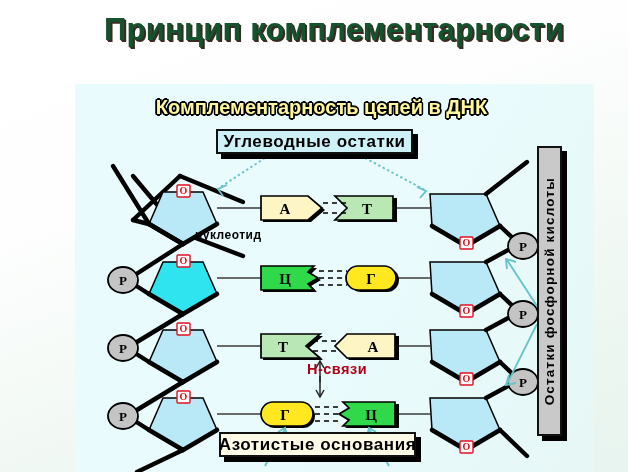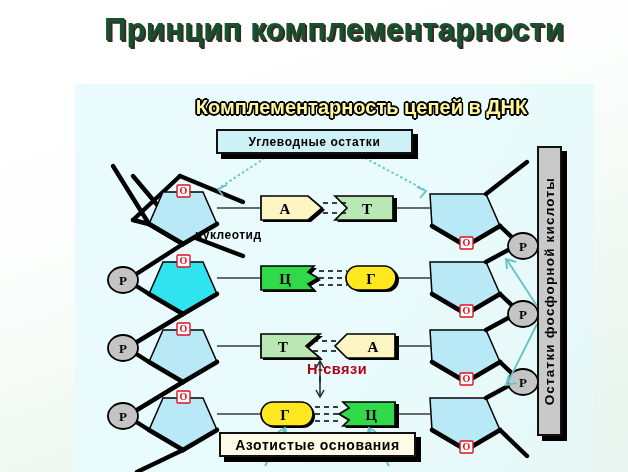--- a/index.html
+++ b/index.html
@@ -26,38 +26,37 @@
     background:linear-gradient(120deg,#eafbfd 0%,#eafbfd 55%,#e6f7f6 100%);
     overflow:hidden;
   }
   .fig-title{
     position:absolute;left:0;top:12px;width:493px;text-align:center;
     font-size:20px;font-weight:bold;white-space:nowrap;
     color:#fff79a;
     text-shadow:
       -1.4px -1.4px 0 #000,1.4px -1.4px 0 #000,-1.4px 1.4px 0 #000,1.4px 1.4px 0 #000,
       0 -1.6px 0 #000,0 1.6px 0 #000,-1.6px 0 0 #000,1.6px 0 0 #000;
-    margin-left: 40px;
   }
 
   
   .callout{
     position:absolute;box-sizing:border-box;
     border:2px solid #111;
     box-shadow:5px 5px 0 #000;
     font-weight:bold;color:#000;
     display:flex;align-items:center;justify-content:center;
     letter-spacing:.6px;white-space:nowrap;
   }
   .callout.cyan{background:#cdf1f7;}
   .callout.cream{background:#fdfbe6;}
   .callout.gray{background:#c9c9c9;}
 
-  #callout-carb{left:141px;top:45px;width:197px;height:25px;font-size:12px;}
-  #callout-bases{left:144px;top:348px;width:197px;height:25px;font-size:14px;}
+  #callout-carb{left:141px;top:45px;width:197px;height:25px;font-size:17px;}
+  #callout-bases{left:144px;top:348px;width:197px;height:25px;font-size:17px;}
   #callout-phos{
     left:462px;top:62px;width:25px;height:290px;font-size:13.5px;
   }
   #callout-phos .vtext{
     writing-mode:vertical-rl;transform:rotate(180deg);
     letter-spacing:1.2px;
   }
 
   
   .free-label{position:absolute;font-weight:bold;white-space:nowrap;}

